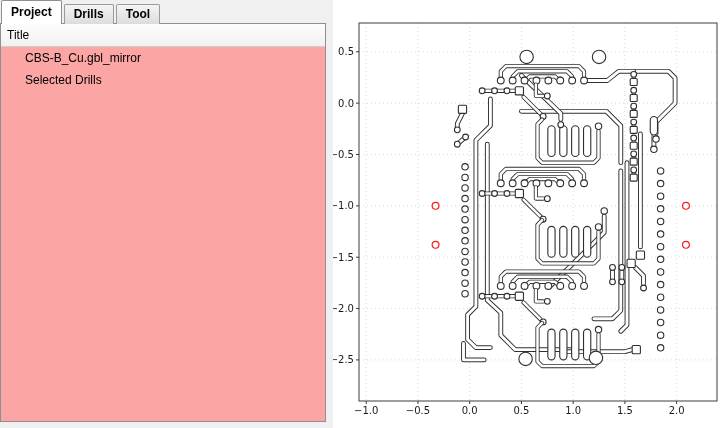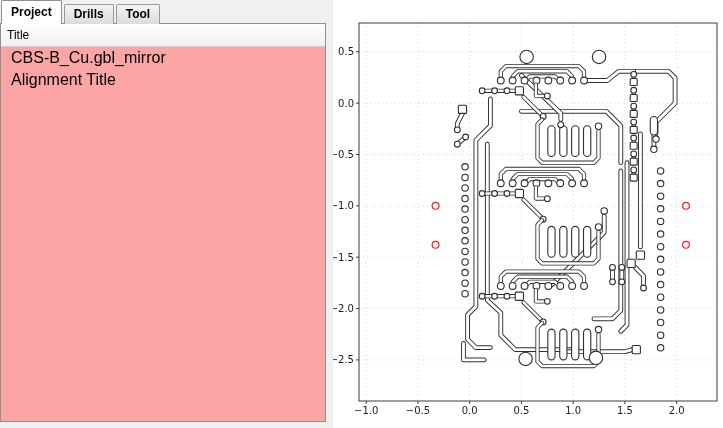--- a/index.html
+++ b/index.html
@@ -10,41 +10,41 @@
   .tab-bar{position:absolute;left:1px;top:0;height:24px;display:flex;align-items:flex-end;z-index:2;font-weight:bold;}
   .tab{box-sizing:border-box;font-size:12px;color:#000;padding:0 9px;margin-right:2px;
        border:1px solid #9a9a9a;border-bottom:none;border-radius:2px 2px 0 0;
        background:linear-gradient(#f4f4f4,#dcdcdc);height:20px;line-height:19px;cursor:default;}
   .tab.active{background:#ffffff;height:24px;line-height:22px;position:relative;z-index:3;
        border-color:#8f8f8f;}
   .tab-pane{position:absolute;left:0;top:23px;width:324px;height:397px;
        border:1px solid #8f8f8f;background:#fca5a5;z-index:1;}
   .list-header{height:22px;line-height:22px;padding-left:6px;font-size:12px;color:#000;
        background:linear-gradient(#fdfdfd,#f1f1f1);border-bottom:1px solid #cfcfcf;}
-  .list-item{height:22px;line-height:22px;padding-left:10px;font-size:16px;color:#000;cursor:default;}
+  .list-item{height:22px;line-height:22px;padding-left:24px;font-size:12px;color:#000;cursor:default;}
   
   .figure{position:absolute;left:333px;top:0;width:390px;height:428px;background:#ffffff;}
   svg text{font-family:"DejaVu Sans",sans-serif;font-size:10px;fill:#1a1a1a;}
 </style>
 </head>
 <body>
 
 <div class="window">
 
   <div class="left-panel">
     <div class="tab-bar" id="tab-bar">
         <div class="tab active">Project</div>
         <div class="tab">Drills</div>
         <div class="tab">Tool</div>
       </div>
     <div class="tab-pane">
       <div class="list-header">Title</div>
       <div id="project-list">
           <div class="list-item">CBS-B_Cu.gbl_mirror</div>
-          <div class="list-item">Alignment Title</div>
+          <div class="list-item">Selected Drills</div>
         </div>
     </div>
   </div>
 
   <div class="figure">
     <svg id="plot" width="390" height="428">
         <g>
           <line x1="33.242774566474" y1="23" x2="33.242774566474" y2="401" stroke="#d9d9d9" stroke-width="1" stroke-dasharray="1 3"></line>
           <line x1="84.97687861271677" y1="23" x2="84.97687861271677" y2="401" stroke="#d9d9d9" stroke-width="1" stroke-dasharray="1 3"></line>
           <line x1="136.71098265895955" y1="23" x2="136.71098265895955" y2="401" stroke="#d9d9d9" stroke-width="1" stroke-dasharray="1 3"></line>

